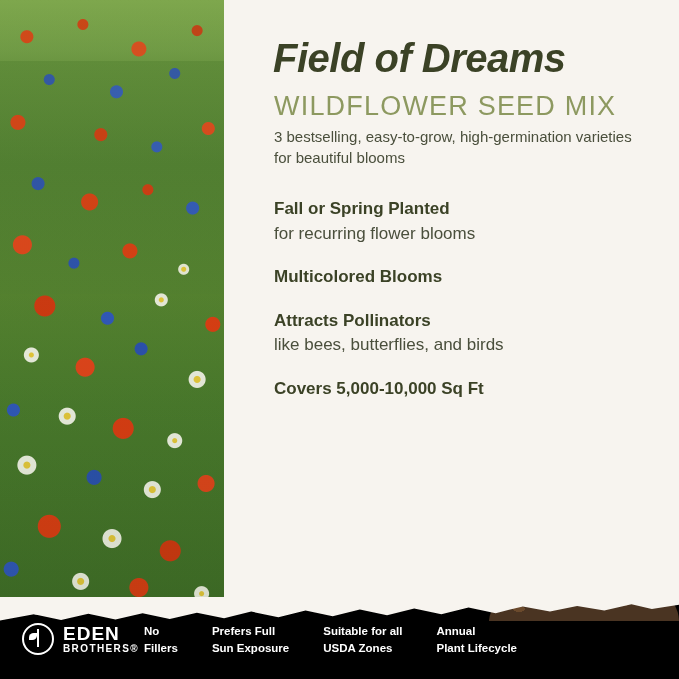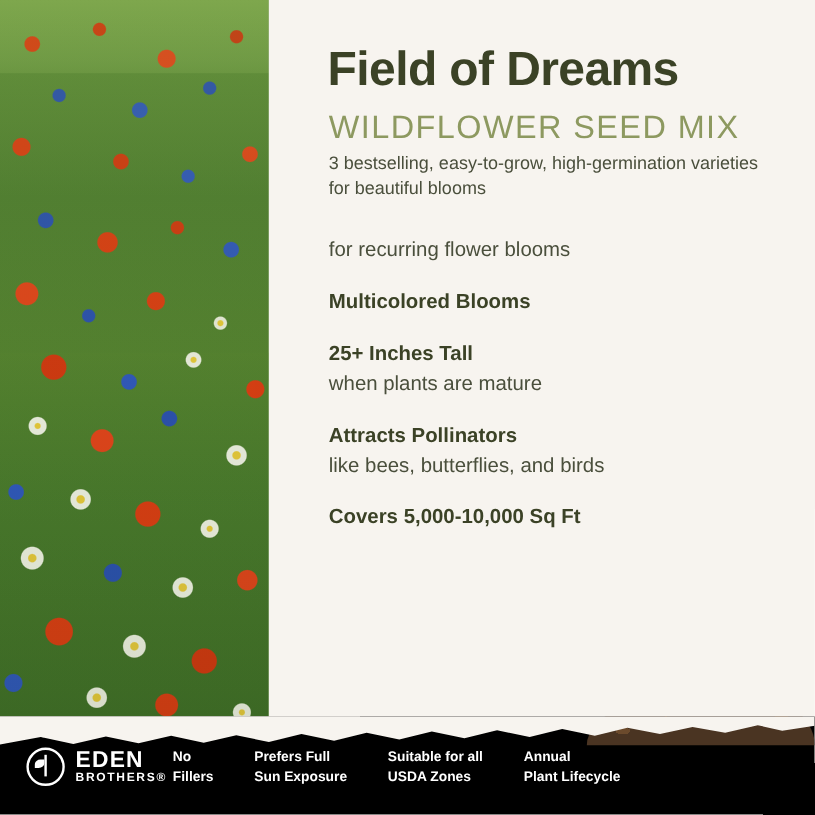--- a/index.html
+++ b/index.html
@@ -124,20 +124,21 @@
     background: #f7f4ef;
   }
   .title {
     position: absolute;
     left: 49px;
     top: 36px;
     font-size: 40px;
     font-weight: bold;
     color: #3b4226;
     letter-spacing: -0.5px;
+    font-style: italic;
   }
   .subtitle {
     position: absolute;
     left: 50px;
     top: 91px;
     font-size: 27px;
     color: #8d9960;
     letter-spacing: 1.2px;
   }
   .lede {
@@ -307,28 +308,25 @@
     <div class="veil"></div>
   </div>
 
   <div class="panel">
     <div class="title">Field of Dreams</div>
     <div class="subtitle">WILDFLOWER SEED MIX</div>
     <div class="lede">3 bestselling, easy-to-grow, high-germination varieties for beautiful blooms</div>
 
     <div class="features">
       <div class="feature">
+        <div class="feature-title">Fall or Spring Planted</div>
         <div class="feature-desc">for recurring flower blooms</div>
       </div>
       <div class="feature">
         <div class="feature-title">Multicolored Blooms</div>
-      </div>
-      <div class="feature">
-        <div class="feature-title">25+ Inches Tall</div>
-        <div class="feature-desc">when plants are mature</div>
       </div>
       <div class="feature">
         <div class="feature-title">Attracts Pollinators</div>
         <div class="feature-desc">like bees, butterflies, and birds</div>
       </div>
       <div class="feature">
         <div class="feature-title">Covers 5,000-10,000 Sq Ft</div>
       </div>
     </div>
   </div>

